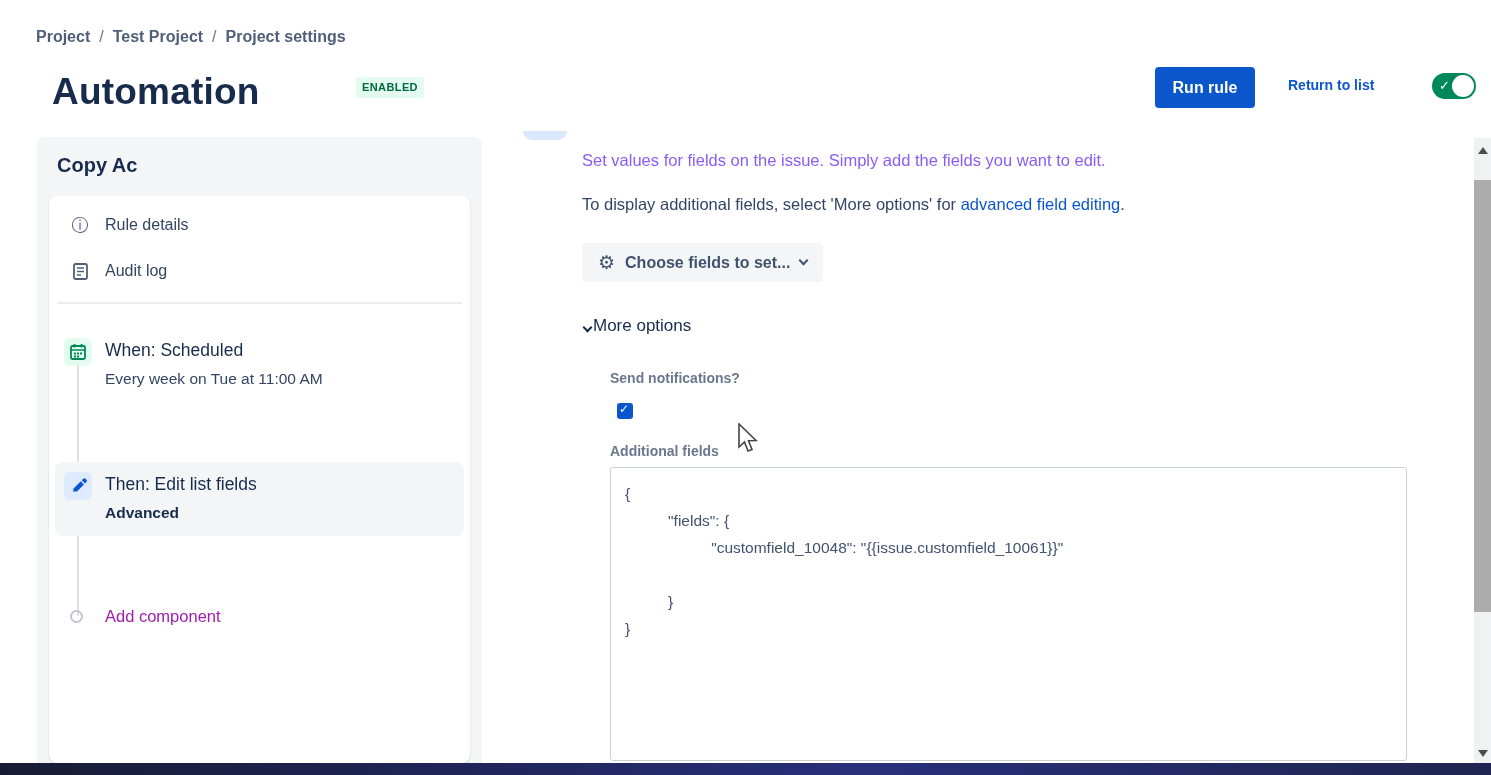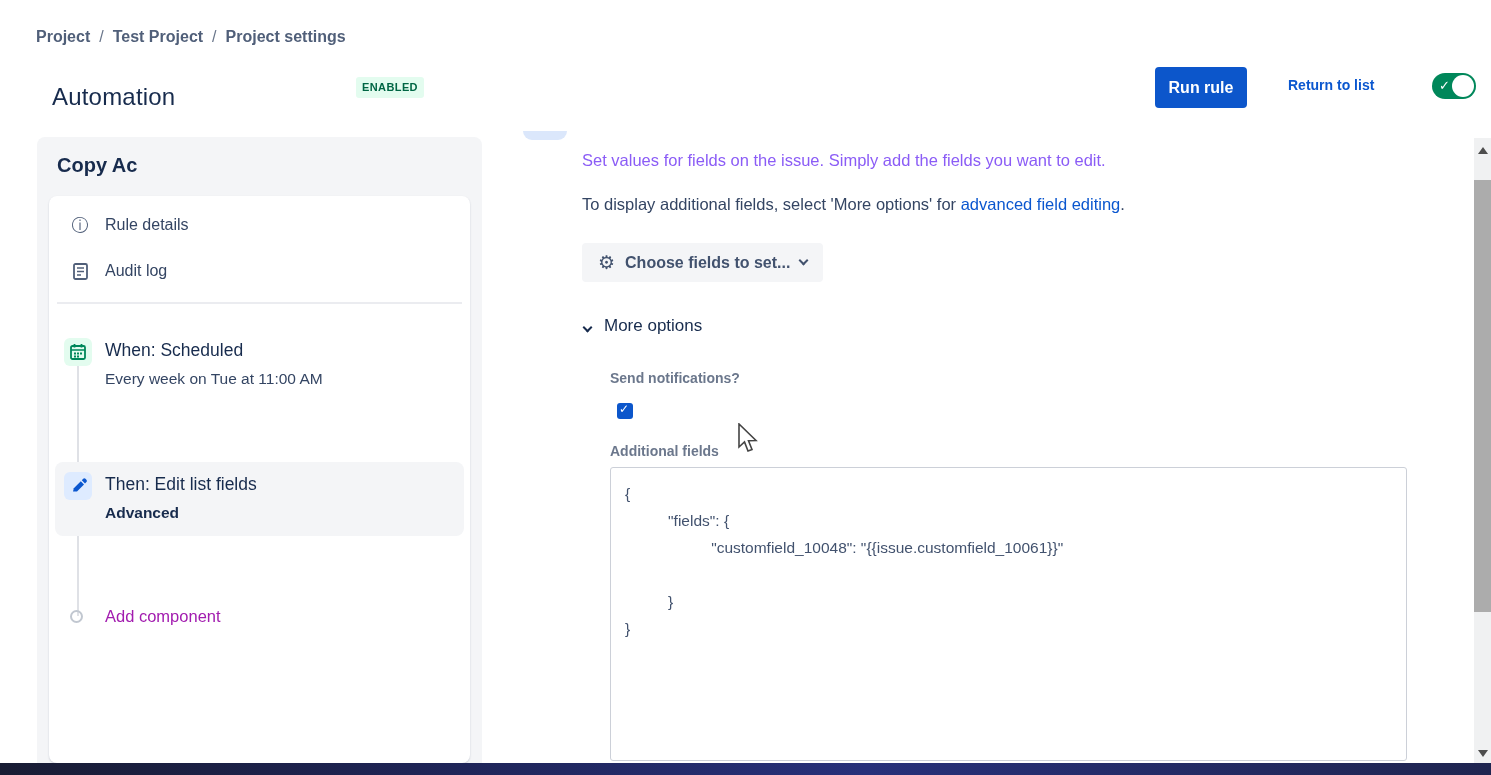--- a/index.html
+++ b/index.html
@@ -3,23 +3,23 @@
 <meta charset="utf-8">
 <style>
   * { margin:0; padding:0; box-sizing:border-box; }
   html,body { width:1491px; height:775px; background:#fff; font-family:"Liberation Sans","DejaVu Sans",sans-serif; }
   #page { position:absolute; left:0; top:0; width:1491px; height:775px; overflow:hidden; background:#fff; }
 
   
   .breadcrumb { position:absolute; left:36px; top:28px; font-size:16px; font-weight:600; color:#505f79; }
   .breadcrumb a { color:#505f79; text-decoration:none; cursor:pointer; }
   .breadcrumb .sep { color:#6b778c; margin:0 9px; font-weight:400; }
-  .page-title { position:absolute; left:52px; top:83px; font-size:24px; font-weight:400; color:#172b4d; letter-spacing:.2px; }
+  .page-title { position:absolute; left:52px; top:71px; font-size:37px; font-weight:700; color:#172b4d; letter-spacing:.2px; }
   .badge { position:absolute; left:356px; top:77px; height:21px; line-height:21px; padding:0 6px; background:#e3fcef; color:#006644; font-size:11px; font-weight:700; letter-spacing:.4px; border-radius:3px; }
-  .run-btn { position:absolute; left:1155px; top:67px; width:92px; height:41px; background:#0c56cb; color:#fff; border:none; border-radius:4px; font-size:16px; font-weight:700; font-family:inherit; cursor:pointer; }
+  .run-btn { position:absolute; left:1155px; top:67px; width:100px; height:41px; background:#0c56cb; color:#fff; border:none; border-radius:4px; font-size:16px; font-weight:700; font-family:inherit; cursor:pointer; }
   .return-link { position:absolute; left:1288px; top:77px; font-size:14px; font-weight:600; color:#0b57cf; text-decoration:none; cursor:pointer; }
   .toggle { position:absolute; left:1432px; top:73px; width:44px; height:26px; background:#00875a; border-radius:13px; cursor:pointer; }
   .toggle .tick { position:absolute; left:7px; top:5px; color:#fff; font-size:13px; font-weight:700; }
   .toggle .knob { position:absolute; right:2px; top:2px; width:22px; height:22px; background:#fff; border-radius:50%; }
 
   
   .side-panel { position:absolute; left:37px; top:137px; width:445px; height:626px; background:#f4f5f7; border-radius:8px 8px 0 0; }
   .side-title { position:absolute; left:20px; top:17px; font-size:20px; font-weight:700; color:#172b4d; }
   .side-card { position:absolute; left:12px; top:59px; width:421px; height:567px; background:#fff; border-radius:8px; box-shadow:0 1px 2px rgba(9,30,66,.18); }
   .nav-row { position:absolute; left:0; width:100%; height:44px; cursor:pointer; }
@@ -37,21 +37,21 @@
   .add-label { position:absolute; left:56px; top:411px; font-size:16.5px; color:#a21caf; cursor:pointer; }
 
   
   .partial-tab { position:absolute; left:523px; top:131px; width:44px; height:9px; background:#dbe7fb; border-radius:0 0 10px 10px; }
   .desc1 { position:absolute; left:582px; top:151px; font-size:16.5px; color:#8b5cf6; }
   .desc2 { position:absolute; left:582px; top:195px; font-size:16.5px; color:#344563; }
   .desc2 a { color:#0b57cf; text-decoration:none; cursor:pointer; }
   .choose-btn { position:absolute; left:582px; top:243px; height:39px; background:#f4f5f7; border:none; border-radius:4px; padding:0 16px; display:flex; align-items:center; gap:10px; font-family:inherit; font-size:16px; font-weight:600; color:#42526e; cursor:pointer; }
   .gear { font-size:19px; line-height:19px; color:#42526e; }
   .chev { display:inline-block; width:7px; height:7px; border-right:2.2px solid #42526e; border-bottom:2.2px solid #42526e; transform:rotate(45deg); margin-top:-4px; }
-  .more-opts { position:absolute; left:584px; top:316px; display:flex; align-items:center; gap:13px; cursor:pointer; }
+  .more-opts { position:absolute; left:584px; top:316px; display:flex; align-items:center; gap:2px; cursor:pointer; }
   .more-opts .chev { border-color:#172b4d; margin-top:2px; }
   .more-opts .lbl { font-size:17px; font-weight:500; color:#172b4d; }
   .field-label { position:absolute; font-size:14px; font-weight:600; color:#6b778c; }
   .checkbox { position:absolute; left:617px; top:403px; width:16px; height:16px; background:#0c56cb; border-radius:3px; cursor:pointer; }
   .checkbox .tick { position:absolute; left:2px; top:-1px; color:#fff; font-size:12px; font-weight:700; }
   .cb-label { position:absolute; left:645px; top:400px; font-size:16.5px; color:#344563; }
   .json-area { position:absolute; left:610px; top:467px; width:797px; height:294px; background:#fff; border:1px solid #ccd0d8; border-radius:3px; padding:12px 14px; font-family:inherit; font-size:15.5px; line-height:27px; color:#42526e; resize:none; outline:none; white-space:pre-wrap; overflow:hidden; }
 
   
   .scroll-track { position:absolute; left:1474px; top:138px; width:17px; height:625px; background:#f0f1f2; }

